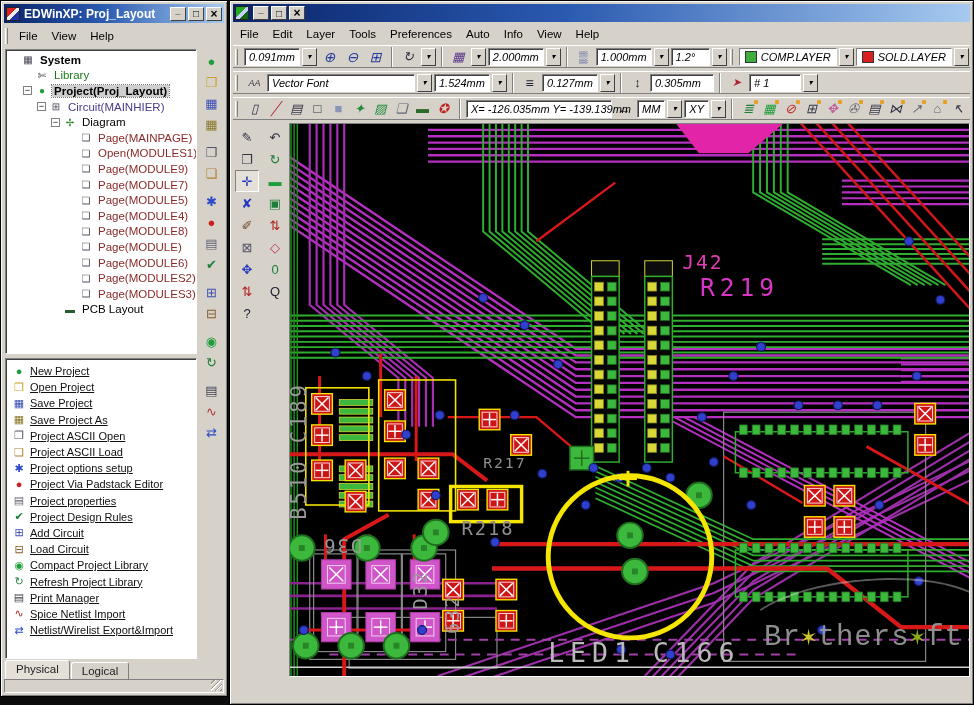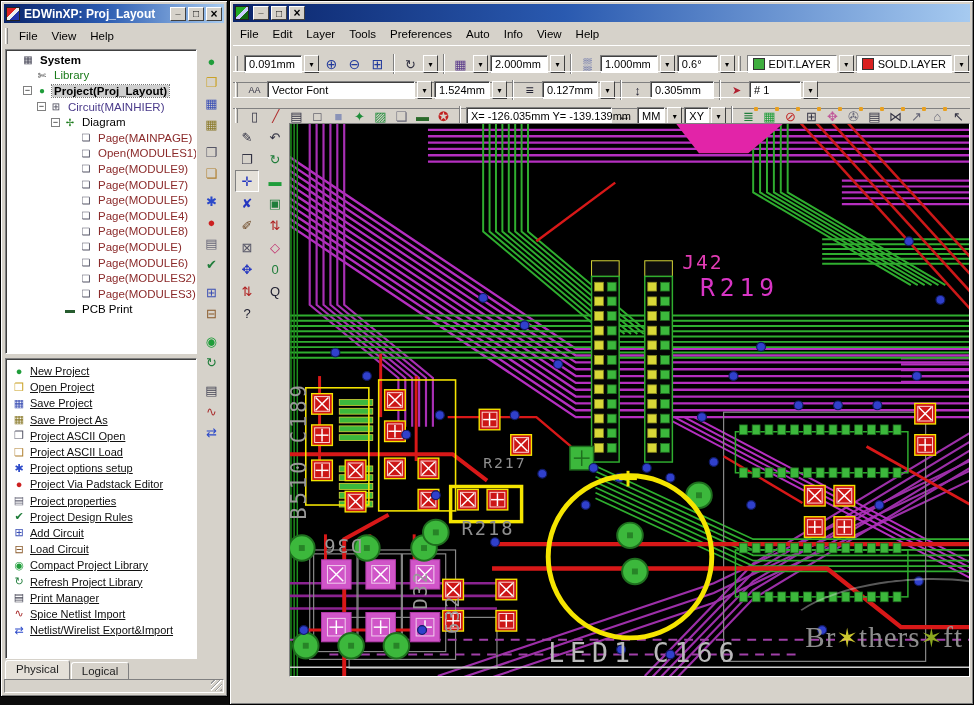--- a/index.html
+++ b/index.html
@@ -66,22 +66,22 @@
 .tab.active{background:#e4e0d8;font-weight:normal;position:relative;top:0;height:20px;}
 #pstatus{position:absolute;left:3px;right:3px;bottom:3px;height:14px;
   border:1px solid;border-color:var(--sh) var(--hi) var(--hi) var(--sh);}
 .rgrip{position:absolute;right:1px;bottom:1px;width:11px;height:11px;
   background:repeating-linear-gradient(135deg,transparent 0 2px,#9a9a9a 2px 3px,#fff 3px 4px);}
 
 
 #layoutwin{left:229px;top:0;width:745px;height:705px;}
 #layoutwin .titlebar{height:18px;}
 #layoutwin .menubar{top:23px;height:20px;}
-.tbar{position:absolute;left:3px;right:3px;height:38px;display:flex;align-items:center;
-  gap:2px;border-top:1px solid var(--hi);border-bottom:1px solid var(--sh);padding:0 1px;}
+.tbar{position:absolute;left:3px;right:3px;height:23px;display:flex;align-items:center;
+  gap:2px;border-top:1px solid var(--hi);border-bottom:1px solid var(--sh);padding:0 1px;font-style:italic;}
 #trow1{top:44px;} #trow2{top:70px;} #trow3{top:96px;}
 .tfield{background:#fff;border:1px solid;border-color:var(--sh) var(--hi) var(--hi) var(--sh);
   box-shadow:inset 1px 1px 0 var(--dk);height:18px;display:flex;align-items:center;
   padding:0 4px;font-size:11px;white-space:nowrap;}
 .dar{width:15px;height:18px;background:var(--face);flex:0 0 15px;
   border:1px solid;border-color:var(--hi) var(--dk) var(--dk) var(--hi);
   display:flex;align-items:center;justify-content:center;}
 .dar::after{content:"▾";font-size:8px;}
 .tbtn{width:21px;height:20px;flex:0 0 21px;display:flex;align-items:center;
   justify-content:center;font-size:13px;position:relative;}
@@ -107,21 +107,21 @@
 #editorbody{position:absolute;left:3px;right:3px;top:122px;bottom:27px;display:flex;}
 .estrip{width:28px;flex:0 0 28px;display:flex;flex-direction:column;align-items:center;
   padding-top:3px;background:var(--face);}
 .eicon{width:24px;height:22px;flex:0 0 22px;display:flex;align-items:center;
   justify-content:center;font-size:13px;border:1px solid transparent;}
 .eicon.pressed{border-color:var(--sh) var(--hi) var(--hi) var(--sh);background:#e4e0d8;}
 #canvaswrap{position:relative;flex:1;background:#000;
   border:1px solid;border-color:var(--sh) var(--hi) var(--hi) var(--sh);overflow:hidden;}
 #pcb{position:absolute;inset:0;width:100%;height:100%;}
 .watermark{position:absolute;right:6px;bottom:22px;font-size:29px;color:#9a9a9a;
-  letter-spacing:1px;opacity:.92;font-family:Liberation Serif, serif;}
+  letter-spacing:1px;opacity:.92;font-family:Liberation Mono, monospace;}
 .watermark::before{content:"";position:absolute;left:-24px;top:-42px;width:250px;height:92px;
   border:2px solid transparent;border-top-color:rgba(215,215,215,.45);border-radius:50%;
   transform:rotate(-5deg);}
 .wstar{color:#ded832;font-size:26px;} .wstar2{color:#9ab822;font-size:26px;}
 #lstatus{position:absolute;left:3px;right:3px;bottom:3px;height:23px;display:flex;
   align-items:center;gap:5px;padding:0 5px;border-top:1px solid var(--hi);}
 .led{width:13px;height:13px;border-radius:50%;flex:0 0 13px;border:1px solid #555;}
 .led.on{background:radial-gradient(circle at 35% 30%,#b8e858,#4a9a10 70%,#2a6a08);}
 .led.off{background:radial-gradient(circle at 35% 30%,#f0f0f0,#a0a0a0 70%,#777);}
 .escbtn{display:flex;align-items:center;gap:4px;height:18px;padding:0 7px;background:var(--face);
@@ -267,21 +267,21 @@
           <span class="tind" style="width: 60px;"></span>
           <span class="expander"> </span>
           <span class="ticon" style="color: rgb(85, 85, 102);">❏</span>
           <span class="tlabel">Page(MODULES3)</span>
         </div>
 
         <div class="tree-row noexp">
           <span class="tind" style="width: 44px;"></span>
           <span class="expander"> </span>
           <span class="ticon" style="color: rgb(38, 92, 46);">▬</span>
-          <span class="tlabel">PCB Print</span>
+          <span class="tlabel">PCB Layout</span>
         </div>
       </div>
     <div id="pstrip">
 
         <div class="vicon" style="color: rgb(31, 157, 58);">●</div>
 
         <div class="vicon" style="color: rgb(202, 162, 39);">❐</div>
 
         <div class="vicon" style="color: rgb(59, 79, 180);">▦</div>
 
@@ -446,26 +446,26 @@
       <div class="dar"></div>
       <div class="tsep"></div>
       <div class="tbtn gridbtn"></div>
       <div class="dar"></div>
       <div class="tfield" style="width:60px">2.000mm</div>
       <div class="dar"></div>
       <div class="tsep"></div>
       <div class="tbtn dotgrid"></div>
       <div class="tfield" style="width:60px">1.000mm</div>
       <div class="dar"></div>
-      <div class="tfield" style="width:42px">0.6°</div>
+      <div class="tfield" style="width:42px">1.2°</div>
       <div class="dar"></div>
       <div class="tgrip"></div>
       <div class="layerbox">
         <span class="chip" style="background:#3fae3f"></span>
-        <span>EDIT.LAYER</span>
+        <span>COMP.LAYER</span>
       </div>
       <div class="dar"></div>
       <div class="layerbox">
         <span class="chip" style="background:#d82020"></span>
         <span>SOLD.LAYER</span>
       </div>
       <div class="dar"></div>
     </div>
 
     <div class="tbar" id="trow2">

